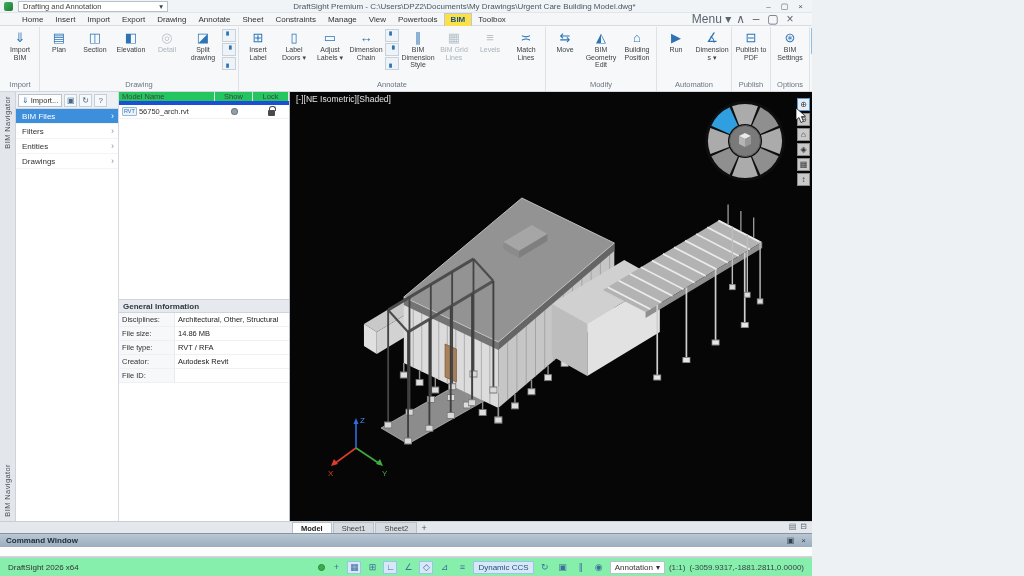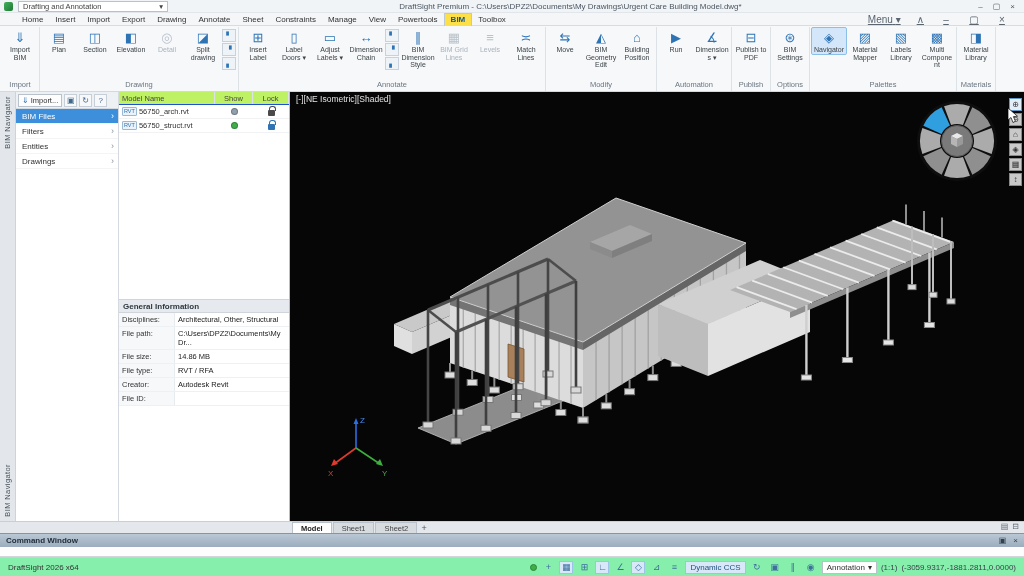--- a/index.html
+++ b/index.html
@@ -1,32 +1,32 @@
 <!DOCTYPE html>
 <html><head>
 <meta charset="utf-8">
 <style>
   *{margin:0;padding:0;box-sizing:border-box;}
   html,body{width:1024px;height:576px;overflow:hidden;}
   body{font-family:"Liberation Sans",sans-serif;font-size:9px;color:#333;background:#eef1f4;}
-  .app{width:1024px;height:576px;display:flex;flex-direction:column;background:#eef1f4;}
+  .app{width:812px;height:576px;display:flex;flex-direction:column;background:#eef1f4;}
 
   
   .titlebar{height:13px;display:flex;align-items:center;background:#f1f4f7;padding:0 4px;gap:5px;border-bottom:1px solid #e2e6ea;}
   .app-icon{width:9px;height:9px;border-radius:2px;background:linear-gradient(135deg,#43b05c,#1d7a35);flex:0 0 auto;}
   .workspace{display:flex;align-items:center;justify-content:space-between;width:150px;height:11px;background:#fff;border:1px solid #b9c2ca;padding:0 4px;font-size:7.5px;color:#444;}
   .tb-title{flex:1;text-align:center;font-size:8px;color:#4a5560;white-space:nowrap;overflow:hidden;}
   .winbtns{display:flex;gap:1px;}
   .winbtn{width:15px;height:11px;display:flex;align-items:center;justify-content:center;font-size:8px;color:#555;}
 
   
   .menubar{height:13px;display:flex;align-items:center;background:#f4f6f8;border-bottom:1px solid #d6dce1;padding:0 16px;}
   .menu-item{padding:0 6px;font-size:8px;color:#333;height:13px;display:flex;align-items:center;}
   .menu-item.active{background:#fde047;border:1px solid #bcc8d2;border-bottom:none;color:#14578f;font-weight:bold;}
-  .menu-right{margin-left:auto;display:flex;align-items:center;gap:16px;color:#5a6570;font-size:10px;text-decoration:underline;}
+  .menu-right{margin-left:auto;display:flex;align-items:center;gap:5px;color:#5a6570;font-size:12px;}
   .menu-right .mini-winbtn{width:12px;text-align:center;}
 
   
   .ribbon{height:66px;background:#f6f8fa;display:flex;align-items:stretch;padding:1px 1px 0;overflow:hidden;border-bottom:1px solid #d2d8dd;}
   .rgroup{display:flex;flex-direction:column;border-right:1px solid #dde2e7;padding:0 1px;}
   .rgroup-buttons{flex:1;display:flex;align-items:flex-start;}
   .rgroup-label{height:12px;text-align:center;font-size:7.5px;color:#6b7680;line-height:12px;}
   .rbtn{width:36px;display:flex;flex-direction:column;align-items:center;padding:2px 0 0;border:1px solid transparent;border-radius:2px;}
   .rbtn .ric{font-size:13px;line-height:15px;color:#2e74b5;}
   .rbtn .rlbl{font-size:7px;line-height:1.1;text-align:center;color:#3c4246;margin-top:1px;width:100%;word-wrap:break-word;}
@@ -48,21 +48,21 @@
   .import-btn .ic{color:#2e74b5;font-size:8px;}
   .tbtn{width:13px;height:13px;border:1px solid #c6cfd7;background:#f6f8fa;display:flex;align-items:center;justify-content:center;font-size:8px;color:#41698f;}
   .tree{flex:1;}
   .tree-item{height:15px;display:flex;align-items:center;justify-content:space-between;padding:0 4px 0 6px;font-size:8px;color:#333;border-bottom:1px solid #f2f4f6;}
   .tree-item .chev{color:#8a949d;font-size:9px;}
   .tree-item.selected{background:#3d8edb;color:#fff;}
   .tree-item.selected .chev{color:#fff;}
 
   .list-col{width:170px;display:flex;flex-direction:column;background:#fff;}
   .model-list{height:208px;display:flex;flex-direction:column;border-bottom:1px solid #cfd5db;}
-  .ml-header{height:13px;display:flex;background:#bef264;border-bottom:1px solid #1d4ed8;font-size:7.5px;color:#444;}
+  .ml-header{height:13px;display:flex;background:#22c55e;border-bottom:4px solid #1d4ed8;font-size:7.5px;color:#444;}
   .ml-header>div{display:flex;align-items:center;padding:0 3px;border-right:1px solid #dde2e7;}
   .c-name{width:96px;} .c-show{width:38px;justify-content:center;display:flex;align-items:center;} .c-lock{width:36px;justify-content:center;display:flex;align-items:center;}
   .ml-row{height:14px;display:flex;align-items:center;font-size:7.5px;border-bottom:1px solid #f0f2f4;}
   .ml-row .c-name{display:flex;align-items:center;gap:2px;padding:0 3px;}
   .badge{font-size:5.5px;color:#2e74b5;border:1px solid #9bb8d4;border-radius:1px;padding:0 1px;line-height:7px;background:#eaf2fa;}
   .dot{width:7px;height:7px;border-radius:50%;border:1px solid rgba(0,0,0,.25);}
   .lock{position:relative;width:7px;height:6px;background:#4a4a4a;border-radius:1px;margin-top:3px;}
   .lock::before{content:"";position:absolute;left:1px;top:-4px;width:5px;height:4px;border:1.2px solid #4a4a4a;border-bottom:none;border-radius:3px 3px 0 0;}
   .lock.blue{background:#2e74b5;} .lock.blue::before{border-color:#2e74b5;}
 
@@ -369,43 +369,27 @@
               <span class="badge">RVT</span>
               <span>56750_arch.rvt</span>
             </div>
             <div class="c-show">
                 <span class="dot" style="background-color: rgb(144, 160, 172);"></span>
               </div>
             <div class="c-lock">
                 <span class="lock"></span>
               </div>
           </div>
-          <div class="ml-row">
-            <div class="c-name">
-              <span class="badge">RVT</span>
-              <span>56750_struct.rvt</span>
-            </div>
-            <div class="c-show">
-                <span class="dot" style="background-color: rgb(63, 174, 73);"></span>
-              </div>
-            <div class="c-lock">
-                <span class="lock blue"></span>
-              </div>
-          </div>
         </div>
 
         <div class="info">
           <div class="info-header">General Information</div>
           <div class="info-row">
             <div class="k">Disciplines:</div>
             <div class="v">Architectural, Other, Structural</div>
-          </div>
-          <div class="info-row">
-            <div class="k">File path:</div>
-            <div class="v">C:\Users\DPZ2\Documents\My Dr...</div>
           </div>
           <div class="info-row">
             <div class="k">File size:</div>
             <div class="v">14.86 MB</div>
           </div>
           <div class="info-row">
             <div class="k">File type:</div>
             <div class="v">RVT / RFA</div>
           </div>
           <div class="info-row">

